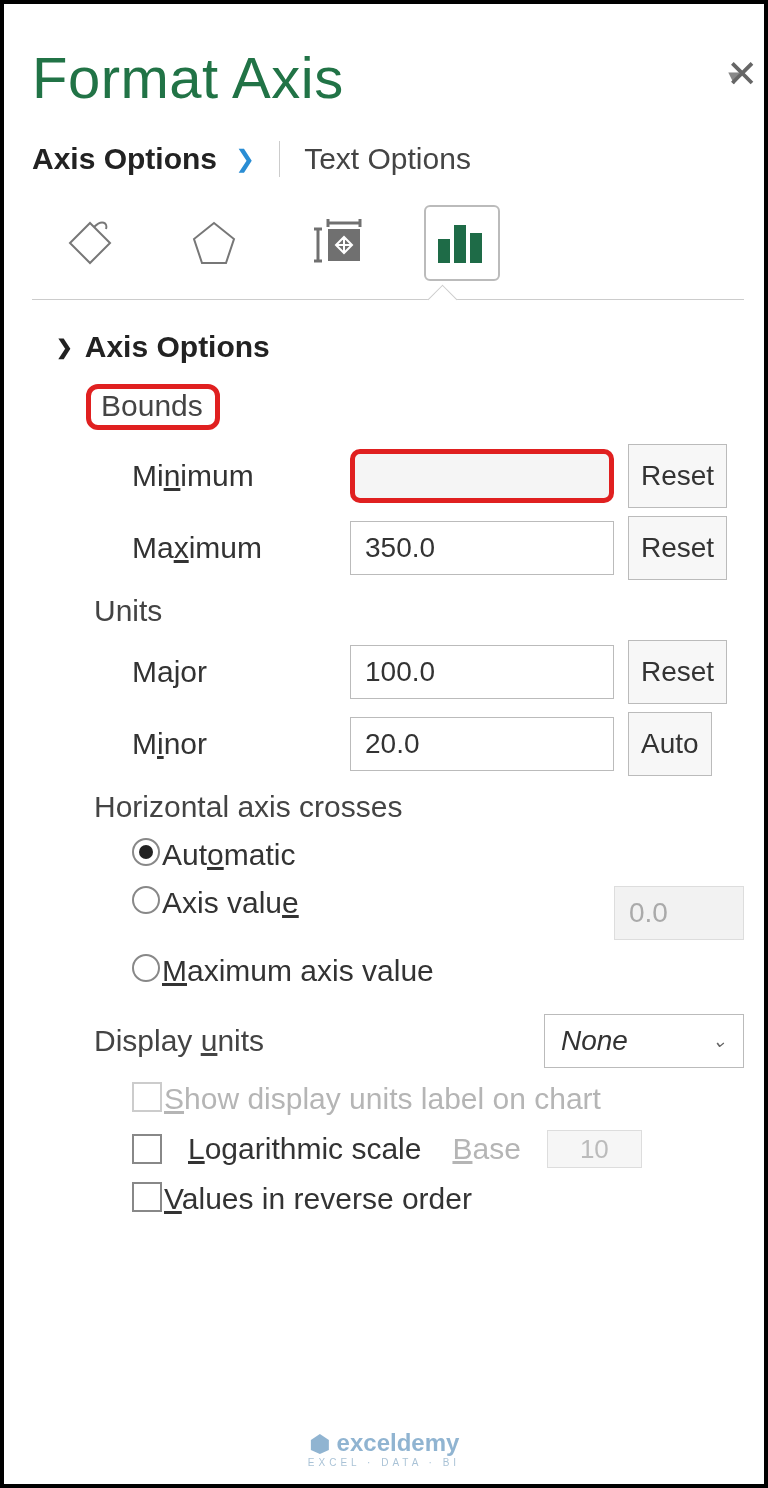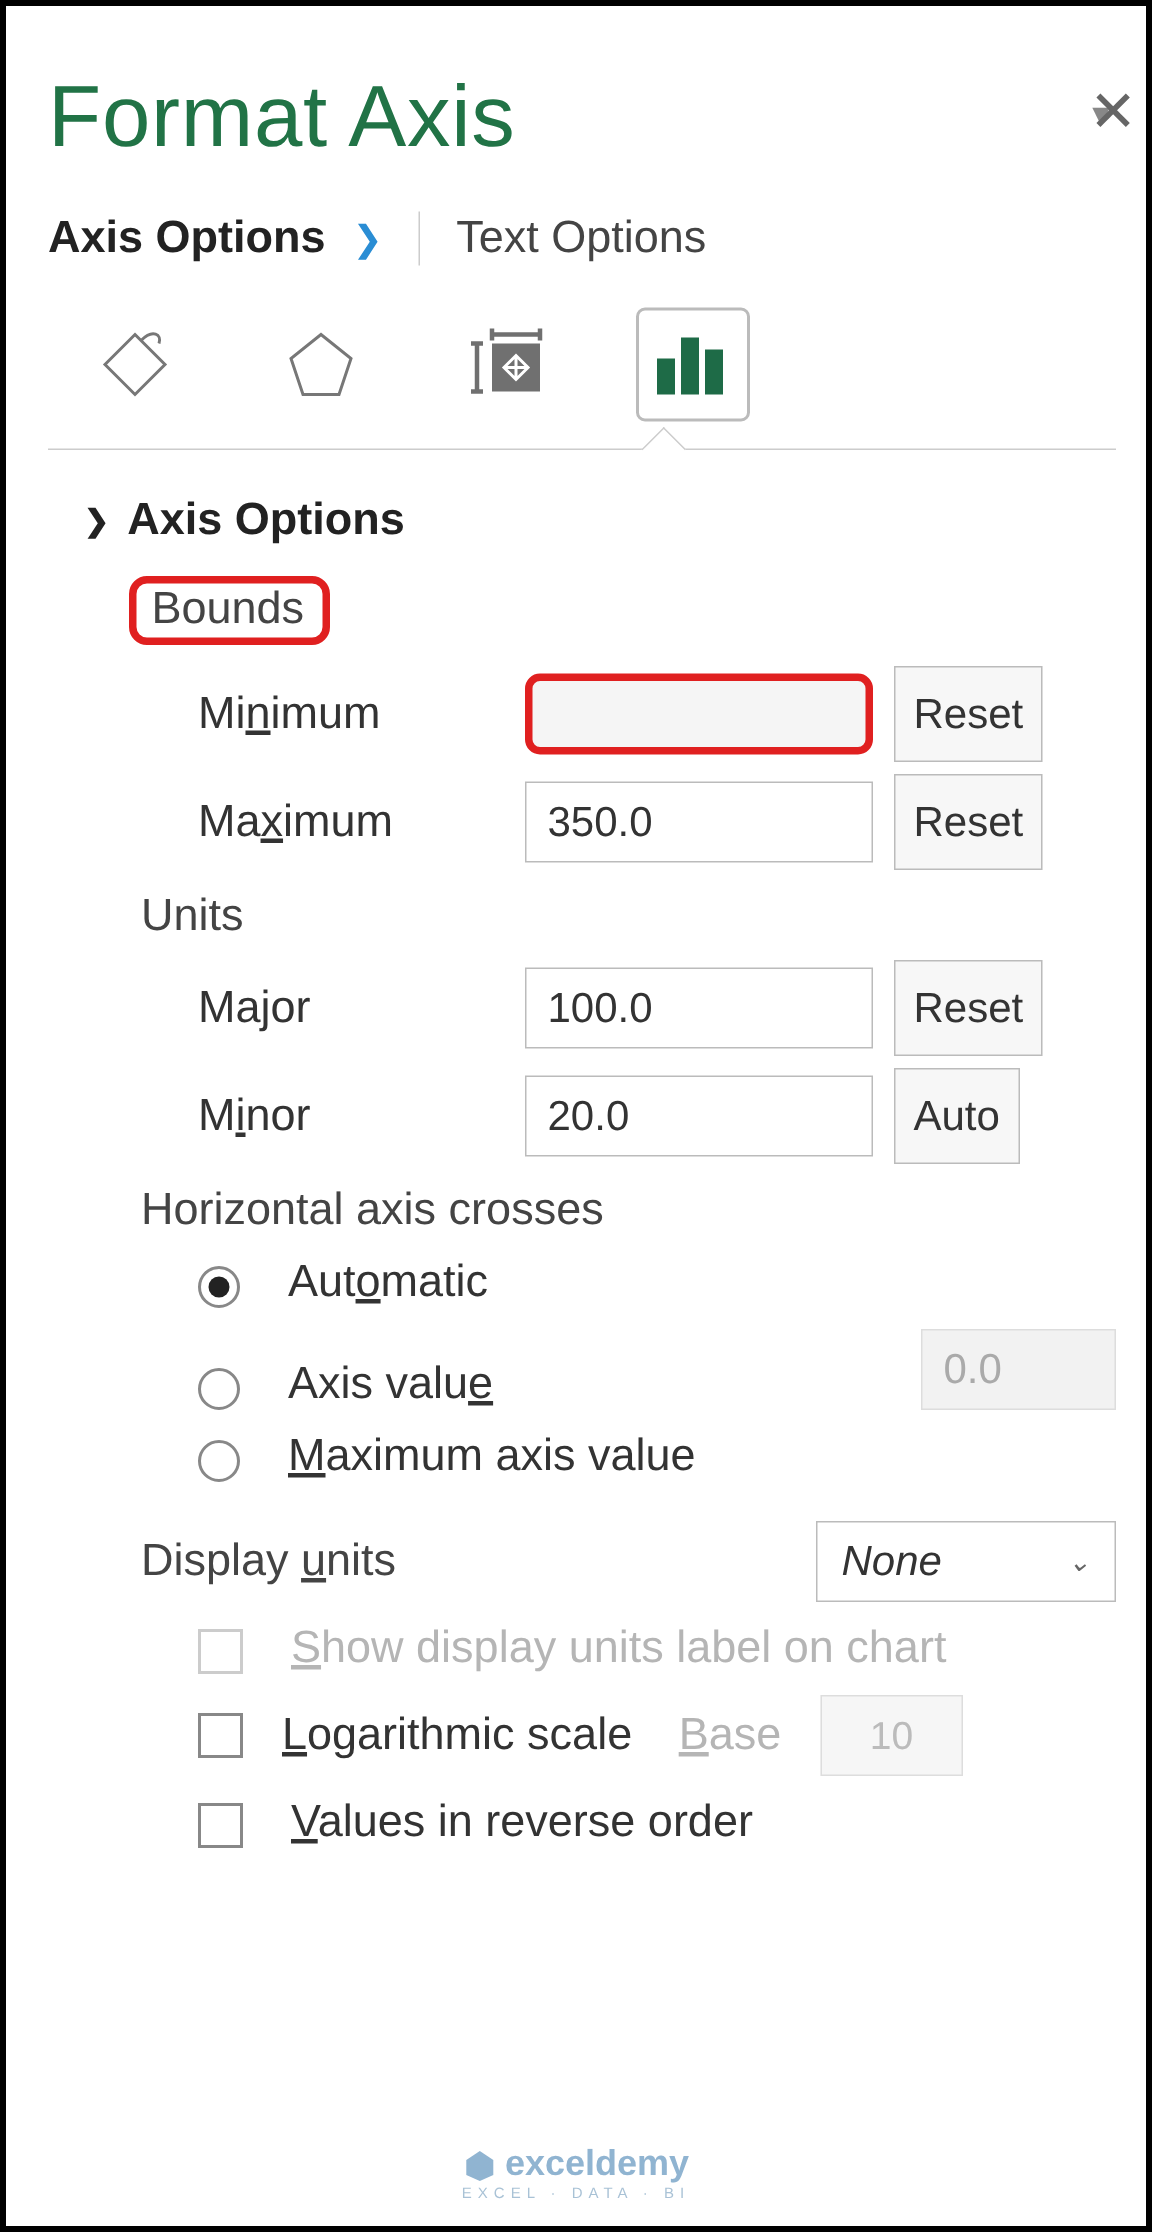--- a/index.html
+++ b/index.html
@@ -108,21 +108,21 @@
   gap: 14px;
 }
 .row .label {
   font-size: 30px;
   color: #333;
   width: 280px;
   padding-left: 76px;
 }
 .row .label .ul, .ul { text-decoration: underline; }
 .input {
-  width: 232px;
+  width: 264px;
   height: 54px;
   border: 1px solid #bbb;
   font-size: 28px;
   padding: 0 14px;
   color: #333;
   background: #fff;
 }
 .input.highlight {
   border: 5px solid #e02020;
   border-radius: 10px;
@@ -136,22 +136,22 @@
 .btn {
   height: 64px;
   padding: 0 12px;
   border: 1px solid #bbb;
   background: #f7f7f7;
   font-size: 28px;
   color: #333;
 }
 .radio-row, .check-row {
   display: flex;
-  align-items: flex-end;
-  gap: 32px;
+  align-items: flex-start;
+  gap: 2px;
   margin: 14px 0 14px 76px;
   font-size: 30px;
   color: #333;
 }
 .radio {
   width: 28px; height: 28px; border-radius: 50%;
   border: 2px solid #888;
   display: inline-flex; align-items: center; justify-content: center;
 }
 .radio.checked::after {
@@ -169,21 +169,21 @@
   border: 1px solid #bbb;
   display: flex; align-items: center; justify-content: space-between;
   padding: 0 16px;
   font-size: 28px;
   color: #333;
   font-style: italic;
 }
 .disabled-text { color: #b5b5b5; }
 .base-row { display: flex; align-items: center; gap: 26px; }
 .small-input {
-  width: 95px; height: 54px; border: 1px solid #ddd; background: #f6f6f6;
+  width: 95px; height: 38px; border: 1px solid #ddd; background: #f6f6f6;
   color: #bbb; font-size: 26px; text-align: center;
 }
 .watermark {
   position: absolute;
   bottom: 16px;
   left: 50%;
   transform: translateX(-50%);
   font-size: 20px;
   color: #7da7c9;
   display: flex;

